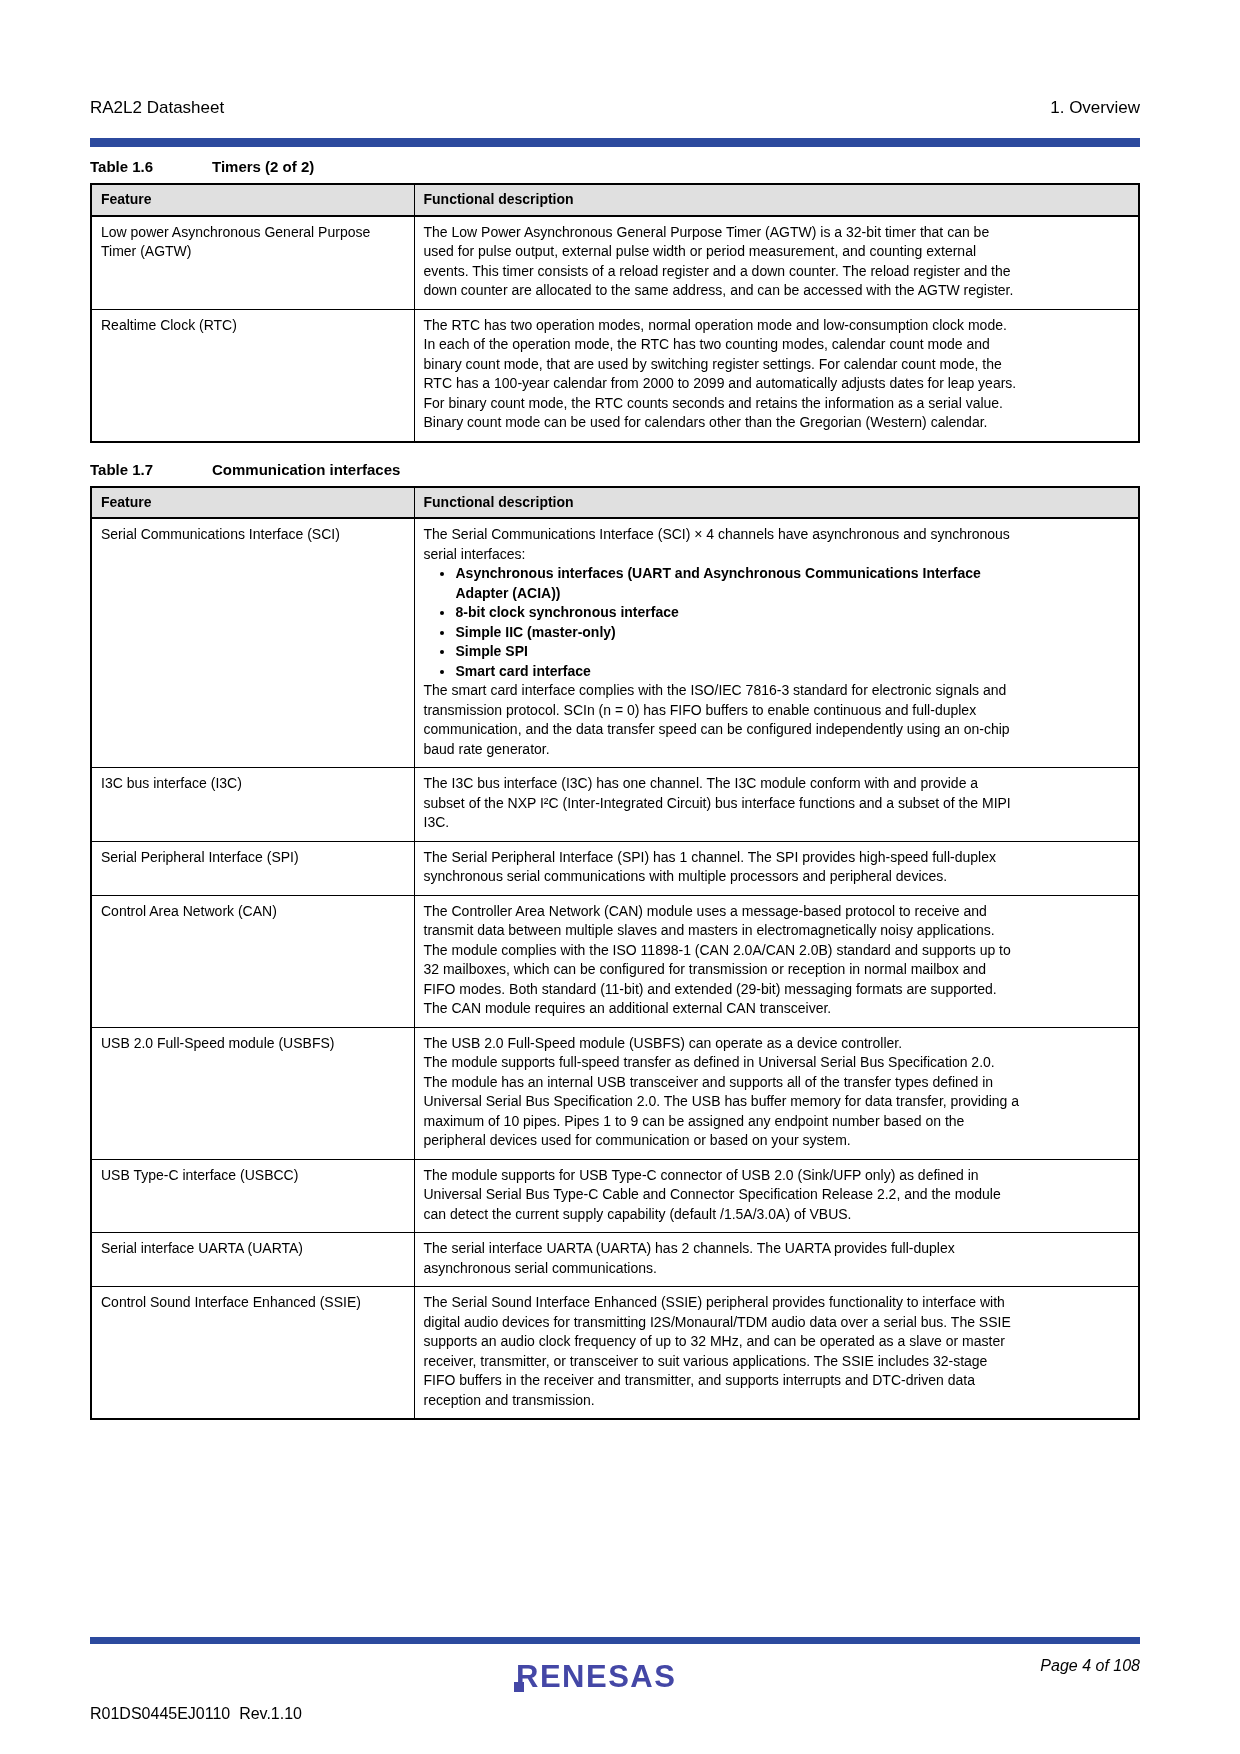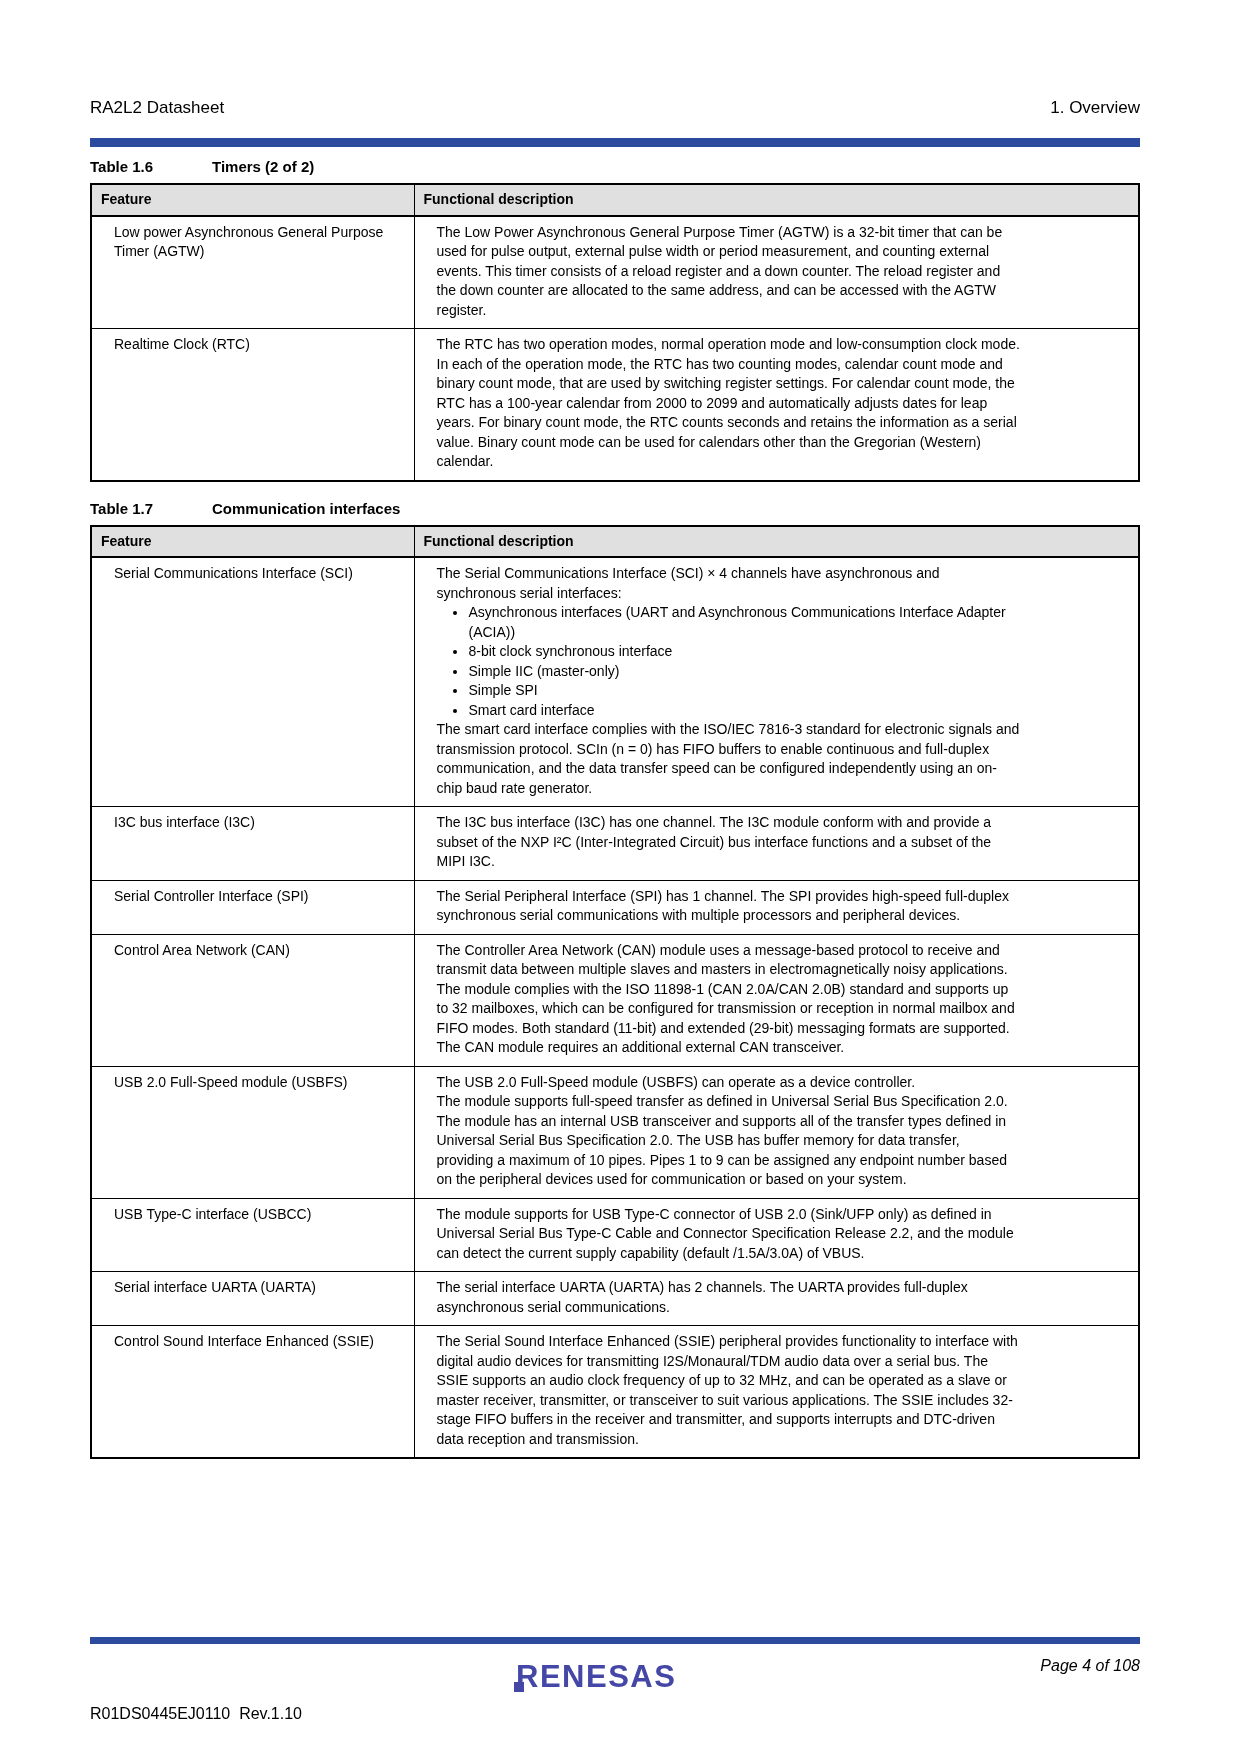--- a/index.html
+++ b/index.html
@@ -29,28 +29,28 @@
   table.doc-table{
     width:100%;border-collapse:collapse;border:2px solid #000;
     font-size:14px;line-height:19.5px;table-layout:fixed;
   }
   table.doc-table th{
     background:var(--th-bg);text-align:left;font-size:14px;
     padding:5px 9px;border:1px solid #000;border-bottom:2px solid #000;
     font-weight:bold;height:18px;
   }
   table.doc-table td{
-    border:1px solid #000;padding:6px 9px 8px 22px;vertical-align:top;
+    border:1px solid #000;padding:6px 9px 8px 9px;vertical-align:top;
   }
   table.doc-table td.feature-cell{word-wrap:break-word;}
   table.doc-table td.desc-cell{padding-right:118px;}
   col.feature-col{width:323px;}
   .desc-line{margin:0;}
   ul.bullet-list{margin:0;padding-left:31px;}
-  ul.bullet-list li{padding-left:1px;}
+  ul.bullet-list li{padding-left:1px;font-weight:bold;}
   .page-footer-rule{
     position:absolute;left:90px;width:1050px;top:1637px;height:7px;
     background:var(--accent);
   }
   .page-footer{
     position:absolute;left:90px;width:1050px;top:1654px;
     display:flex;align-items:flex-start;font-size:16px;line-height:24px;
   }
   .footer-left{flex:1 1 0;white-space:pre;}
   .footer-center{flex:0 0 auto;display:flex;justify-content:flex-start;align-items:center;padding-top:2px;}
@@ -136,21 +136,21 @@
                 <div class="desc-line">The smart card interface complies with the ISO/IEC 7816-3 standard for electronic signals and transmission protocol. SCIn (n = 0) has FIFO buffers to enable continuous and full-duplex communication, and the data transfer speed can be configured independently using an on-chip baud rate generator.</div>
               </td>
             </tr>
             <tr>
               <td class="feature-cell">I3C bus interface (I3C)</td>
               <td class="desc-cell">
                 <div class="desc-line">The I3C bus interface (I3C) has one channel. The I3C module conform with and provide a subset of the NXP I²C (Inter-Integrated Circuit) bus interface functions and a subset of the MIPI I3C.</div>
               </td>
             </tr>
             <tr>
-              <td class="feature-cell">Serial Controller Interface (SPI)</td>
+              <td class="feature-cell">Serial Peripheral Interface (SPI)</td>
               <td class="desc-cell">
                 <div class="desc-line">The Serial Peripheral Interface (SPI) has 1 channel. The SPI provides high-speed full-duplex synchronous serial communications with multiple processors and peripheral devices.</div>
               </td>
             </tr>
             <tr>
               <td class="feature-cell">Control Area Network (CAN)</td>
               <td class="desc-cell">
                 <div class="desc-line">The Controller Area Network (CAN) module uses a message-based protocol to receive and transmit data between multiple slaves and masters in electromagnetically noisy applications. The module complies with the ISO 11898-1 (CAN 2.0A/CAN 2.0B) standard and supports up to 32 mailboxes, which can be configured for transmission or reception in normal mailbox and FIFO modes. Both standard (11-bit) and extended (29-bit) messaging formats are supported. The CAN module requires an additional external CAN transceiver.</div>
               </td>
             </tr>

